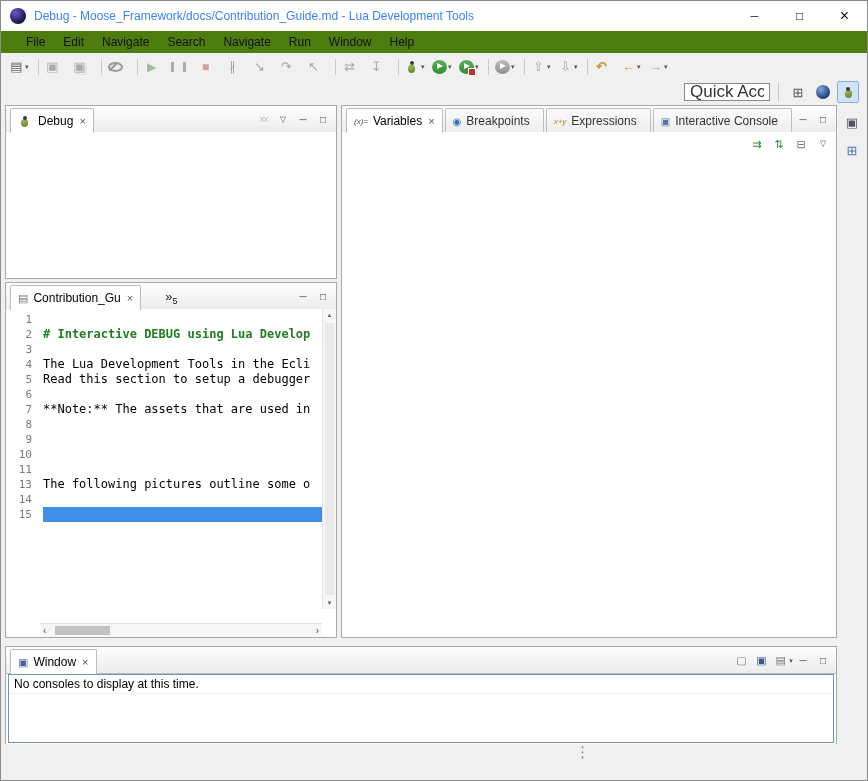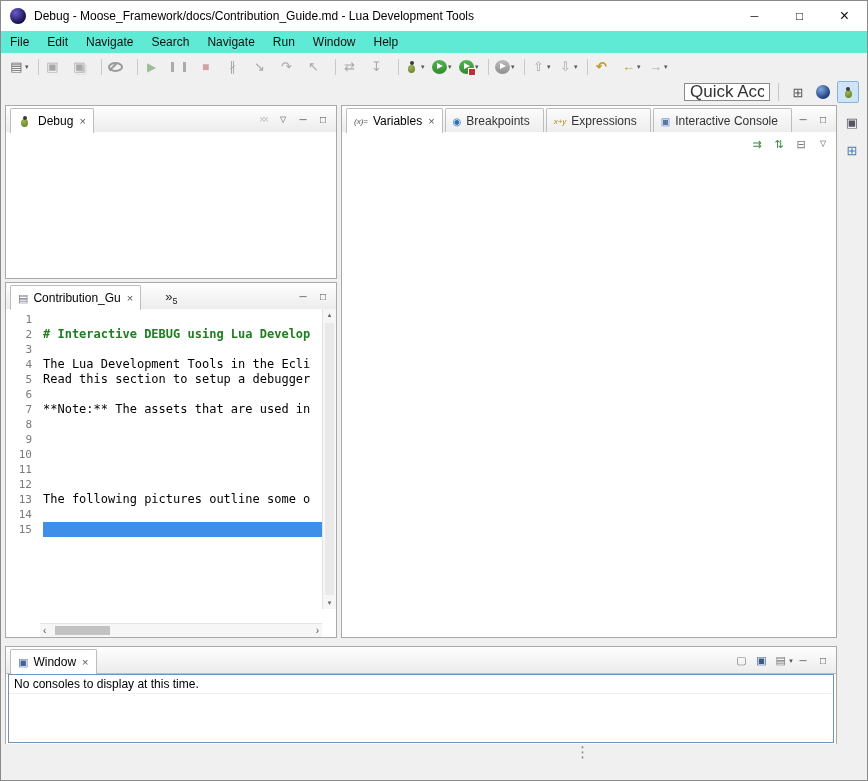--- a/index.html
+++ b/index.html
@@ -1,29 +1,29 @@
 <!DOCTYPE html>
 <html><head>
 <meta charset="utf-8">
 <style>
   html,body{margin:0;padding:0;width:868px;height:781px;overflow:hidden}
   body{position:relative;background:#f0f0f0;font-family:"Liberation Sans",sans-serif;font-size:12px;color:#000;border:1px solid #8a8a8a;box-sizing:border-box}
 
   
   .titlebar{position:absolute;top:0;left:0;right:0;height:30px;background:#fff;display:flex;align-items:center}
   .app-icon{width:16px;height:16px;border-radius:50%;margin-left:9px;background:radial-gradient(circle at 35% 30%,#6a5acd,#141048 72%)}
-  .wtitle{margin-left:8px;font-size:12px;color:#000000;white-space:nowrap}
+  .wtitle{margin-left:8px;font-size:12px;color:#3b82f6;white-space:nowrap}
   .win-controls{margin-left:auto;display:flex;height:100%}
   .win-btn{width:45px;height:100%;display:flex;align-items:center;justify-content:center;color:#111;background:#fff}
   .win-btn.minb{font-size:11px}
   .win-btn.maxb{font-size:12px}
   .win-btn.clsb{font-size:16px}
 
   
-  .menubar{position:absolute;top:30px;left:0;right:0;height:22px;background:#5eead4;display:flex;align-items:center;padding-left:0}
+  .menubar{position:absolute;top:30px;left:0;right:0;height:22px;background:#4d7c0f;display:flex;align-items:center;padding-left:16px}
   .menu-item{padding:3px 9px;color:#111}
 
   
   .toolbar{position:absolute;top:52px;left:0;right:0;height:27px;background:#f0f0f0;display:flex;align-items:center;padding-left:6px}
   .titem{height:22px;display:flex;align-items:center;padding:0 2px;gap:1px}
   .titem.tsep{width:1px;height:16px;background:#c9c9c9;padding:0;margin:0 4px}
   .tglyph{min-width:15px;height:16px;display:flex;align-items:center;justify-content:center;font-size:13px;line-height:1;color:#444}
   .tdd{font-size:7px;color:#555;width:7px}
   .tglyph.dis{color:#a9a9a9}
   .tglyph.disx{color:#c0c0c0;font-size:10px;letter-spacing:-2px}
@@ -417,24 +417,20 @@
 
           <div class="edrow">
             <span class="ln">10</span>
             <span class="code"></span>
           </div>
 
           <div class="edrow">
             <span class="ln">11</span>
           </div>
 
-          <div class="edrow">
-            <span class="ln">12</span>
-            <span class="code"></span>
-          </div>
 
           <div class="edrow">
             <span class="ln">13</span>
             <span class="code">The following pictures outline some o</span>
           </div>
 
           <div class="edrow">
             <span class="ln">14</span>
             <span class="code"></span>
           </div>

